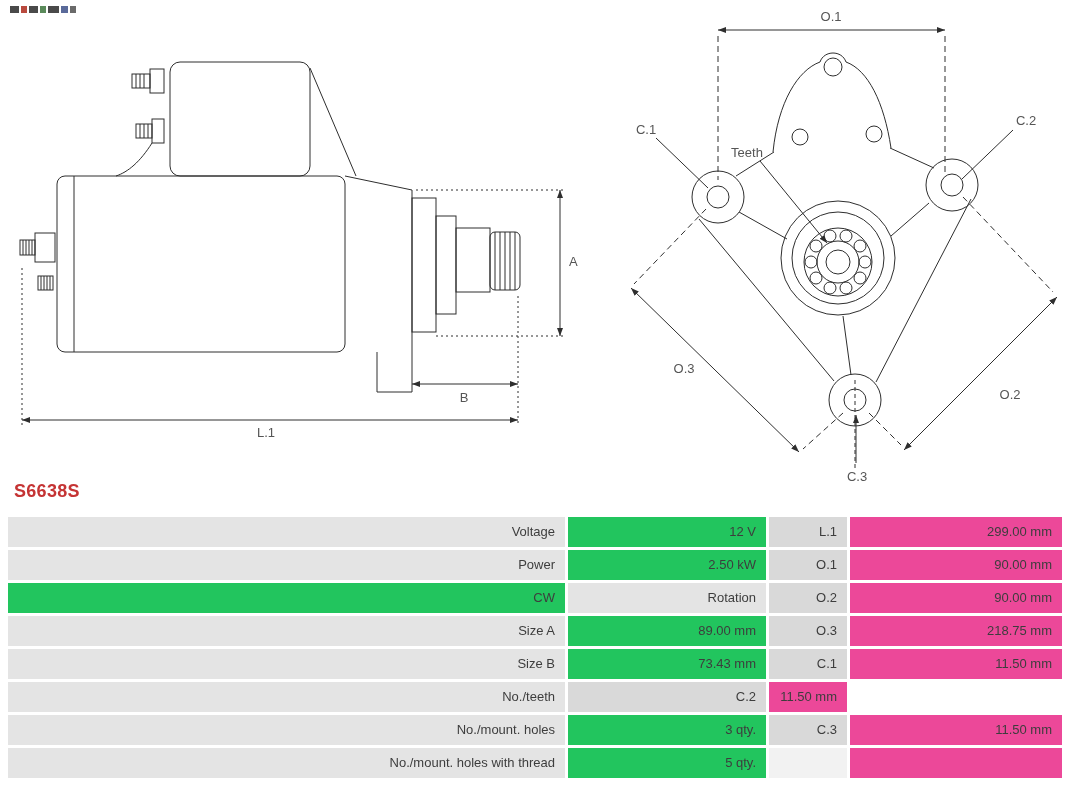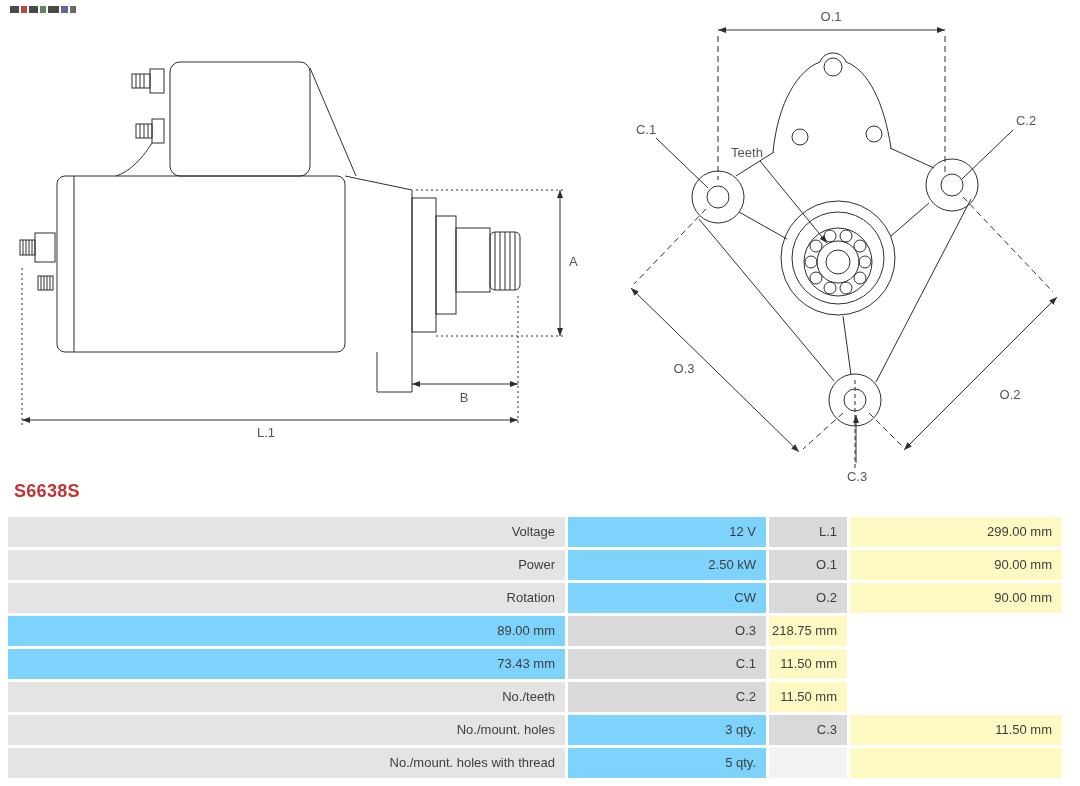--- a/index.html
+++ b/index.html
@@ -19,23 +19,23 @@
   }
   .spec-row{
     display:grid;grid-template-columns:557px 198px 78px 212px;
     column-gap:3px;height:30px;
   }
   .cell{
     font-size:13px;line-height:30px;color:#3d3d3d;text-align:right;
     padding-right:10px;box-sizing:border-box;white-space:nowrap;overflow:hidden;
   }
   .c-prop{background:#e4e4e4;}
-  .c-val{background:#7dd3fc;}
+  .c-val{background:#22c55e;}
   .c-dim{background:#d9d9d9;}
-  .c-dimval{background:#fef9c3;}
+  .c-dimval{background:#ec4899;}
   .spec-row.last .c-dim{background:#f2f2f2;}
   svg text{font-family:"Liberation Sans",sans-serif;}
 </style>
 </head>
 <body>
 
 <svg class="brand-logo" width="70" height="12">
   <g>
     <rect x="0" y="2" width="9" height="7" fill="#4a4a4a"></rect>
     <rect x="11" y="2" width="6" height="7" fill="#b94a3e"></rect>
@@ -178,31 +178,33 @@
     <div class="cell c-dim">L.1</div>
     <div class="cell c-dimval">299.00 mm</div>
   </div>
   <div class="spec-row">
     <div class="cell c-prop">Power</div>
     <div class="cell c-val">2.50 kW</div>
     <div class="cell c-dim">O.1</div>
     <div class="cell c-dimval">90.00 mm</div>
   </div>
   <div class="spec-row">
+    <div class="cell c-val">CW</div>
     <div class="cell c-prop">Rotation</div>
-    <div class="cell c-val">CW</div>
     <div class="cell c-dim">O.2</div>
     <div class="cell c-dimval">90.00 mm</div>
   </div>
   <div class="spec-row">
+    <div class="cell c-prop">Size A</div>
     <div class="cell c-val">89.00 mm</div>
     <div class="cell c-dim">O.3</div>
     <div class="cell c-dimval">218.75 mm</div>
   </div>
   <div class="spec-row">
+    <div class="cell c-prop">Size B</div>
     <div class="cell c-val">73.43 mm</div>
     <div class="cell c-dim">C.1</div>
     <div class="cell c-dimval">11.50 mm</div>
   </div>
   <div class="spec-row">
     <div class="cell c-prop">No./teeth</div>
     <div class="cell c-dim">C.2</div>
     <div class="cell c-dimval">11.50 mm</div>
   </div>
   <div class="spec-row">

